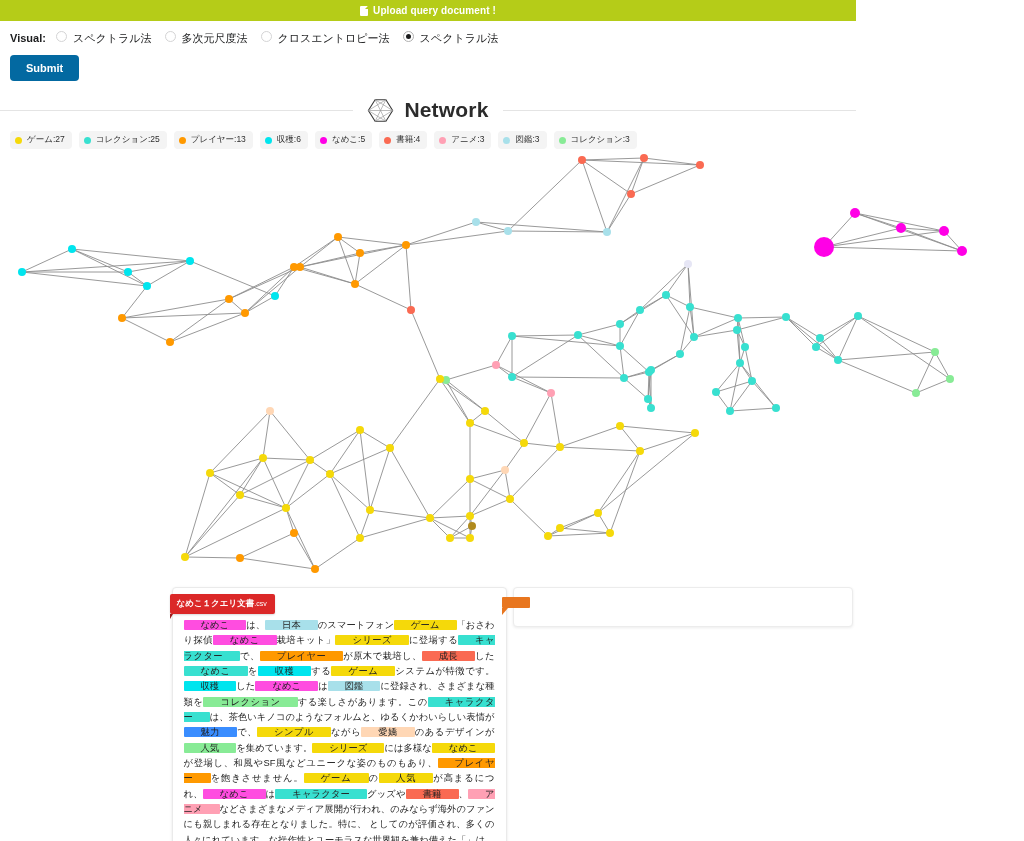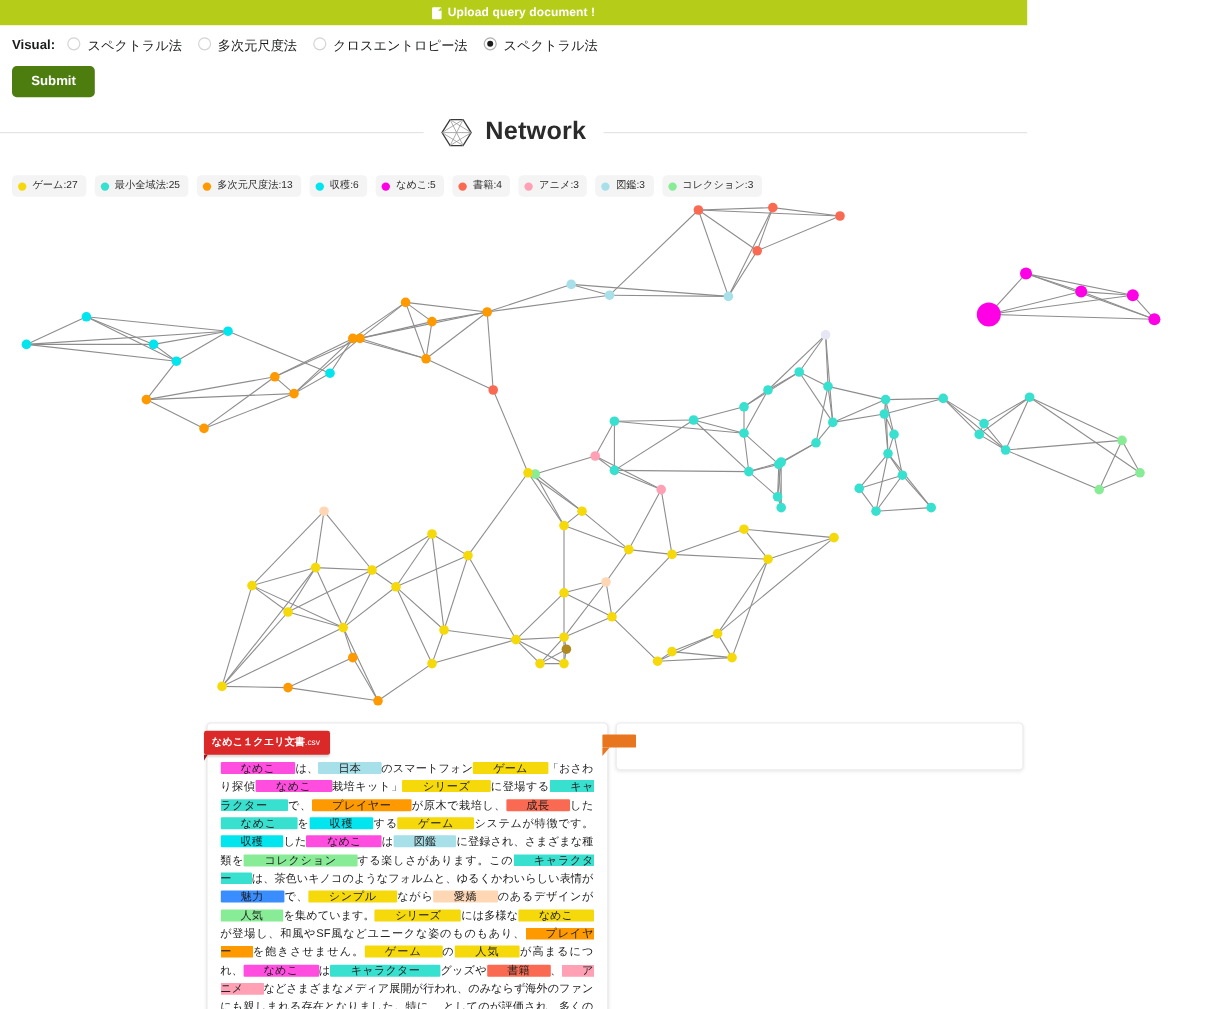--- a/index.html
+++ b/index.html
@@ -71,21 +71,21 @@
     position: absolute; left: 50%; top: 50%;
     width: 5px; height: 5px;
     margin: -2.5px 0 0 -2.5px;
     border-radius: 50%;
     background: #1b1c1d;
   }
   .opt-text { font-size: 11px; color: #1b1c1d; }
 
   .submit-wrap { padding: 6px 10px 0 10px; }
   .submit-btn {
-    background: #4d7c0f;
+    background: #0369a1;
     color: #fff;
     border: none;
     border-radius: 4px;
     font-size: 11px;
     font-weight: 700;
     padding: 7px 16px;
     cursor: pointer;
     font-family: inherit;
   }
 
@@ -117,21 +117,20 @@
   }
   .legend-item {
     display: flex; align-items: center;
     background: #f4f4f4;
     border-radius: 4px;
     padding: 3px 7px 3px 5px;
     font-size: 8.5px;
     color: #2f2f2f;
     white-space: nowrap;
     cursor: pointer;
-    margin-top: 15px;
   }
   .legend-dot {
     width: 7px; height: 7px; border-radius: 50%;
     margin-right: 5px; flex: 0 0 7px;
   }
 
   
   .graph-wrap {
     width: 1024px;
     height: 430px;
@@ -277,25 +276,25 @@
     <div class="rule"></div>
   </div>
 
   <div class="legend">
     <div class="legend-item">
       <span class="legend-dot" style="background:#f5d90a"></span>
       <span>ゲーム:27</span>
       </div>
     <div class="legend-item">
       <span class="legend-dot" style="background:#38e0d0"></span>
-      <span>最小全域法:25</span>
+      <span>コレクション:25</span>
       </div>
     <div class="legend-item">
       <span class="legend-dot" style="background:#ff9900"></span>
-      <span>多次元尺度法:13</span>
+      <span>プレイヤー:13</span>
       </div>
     <div class="legend-item">
       <span class="legend-dot" style="background:#00e5ee"></span>
       <span>収穫:6</span>
       </div>
     <div class="legend-item">
       <span class="legend-dot" style="background:#ff00e6"></span>
       <span>なめこ:5</span>
       </div>
     <div class="legend-item">

